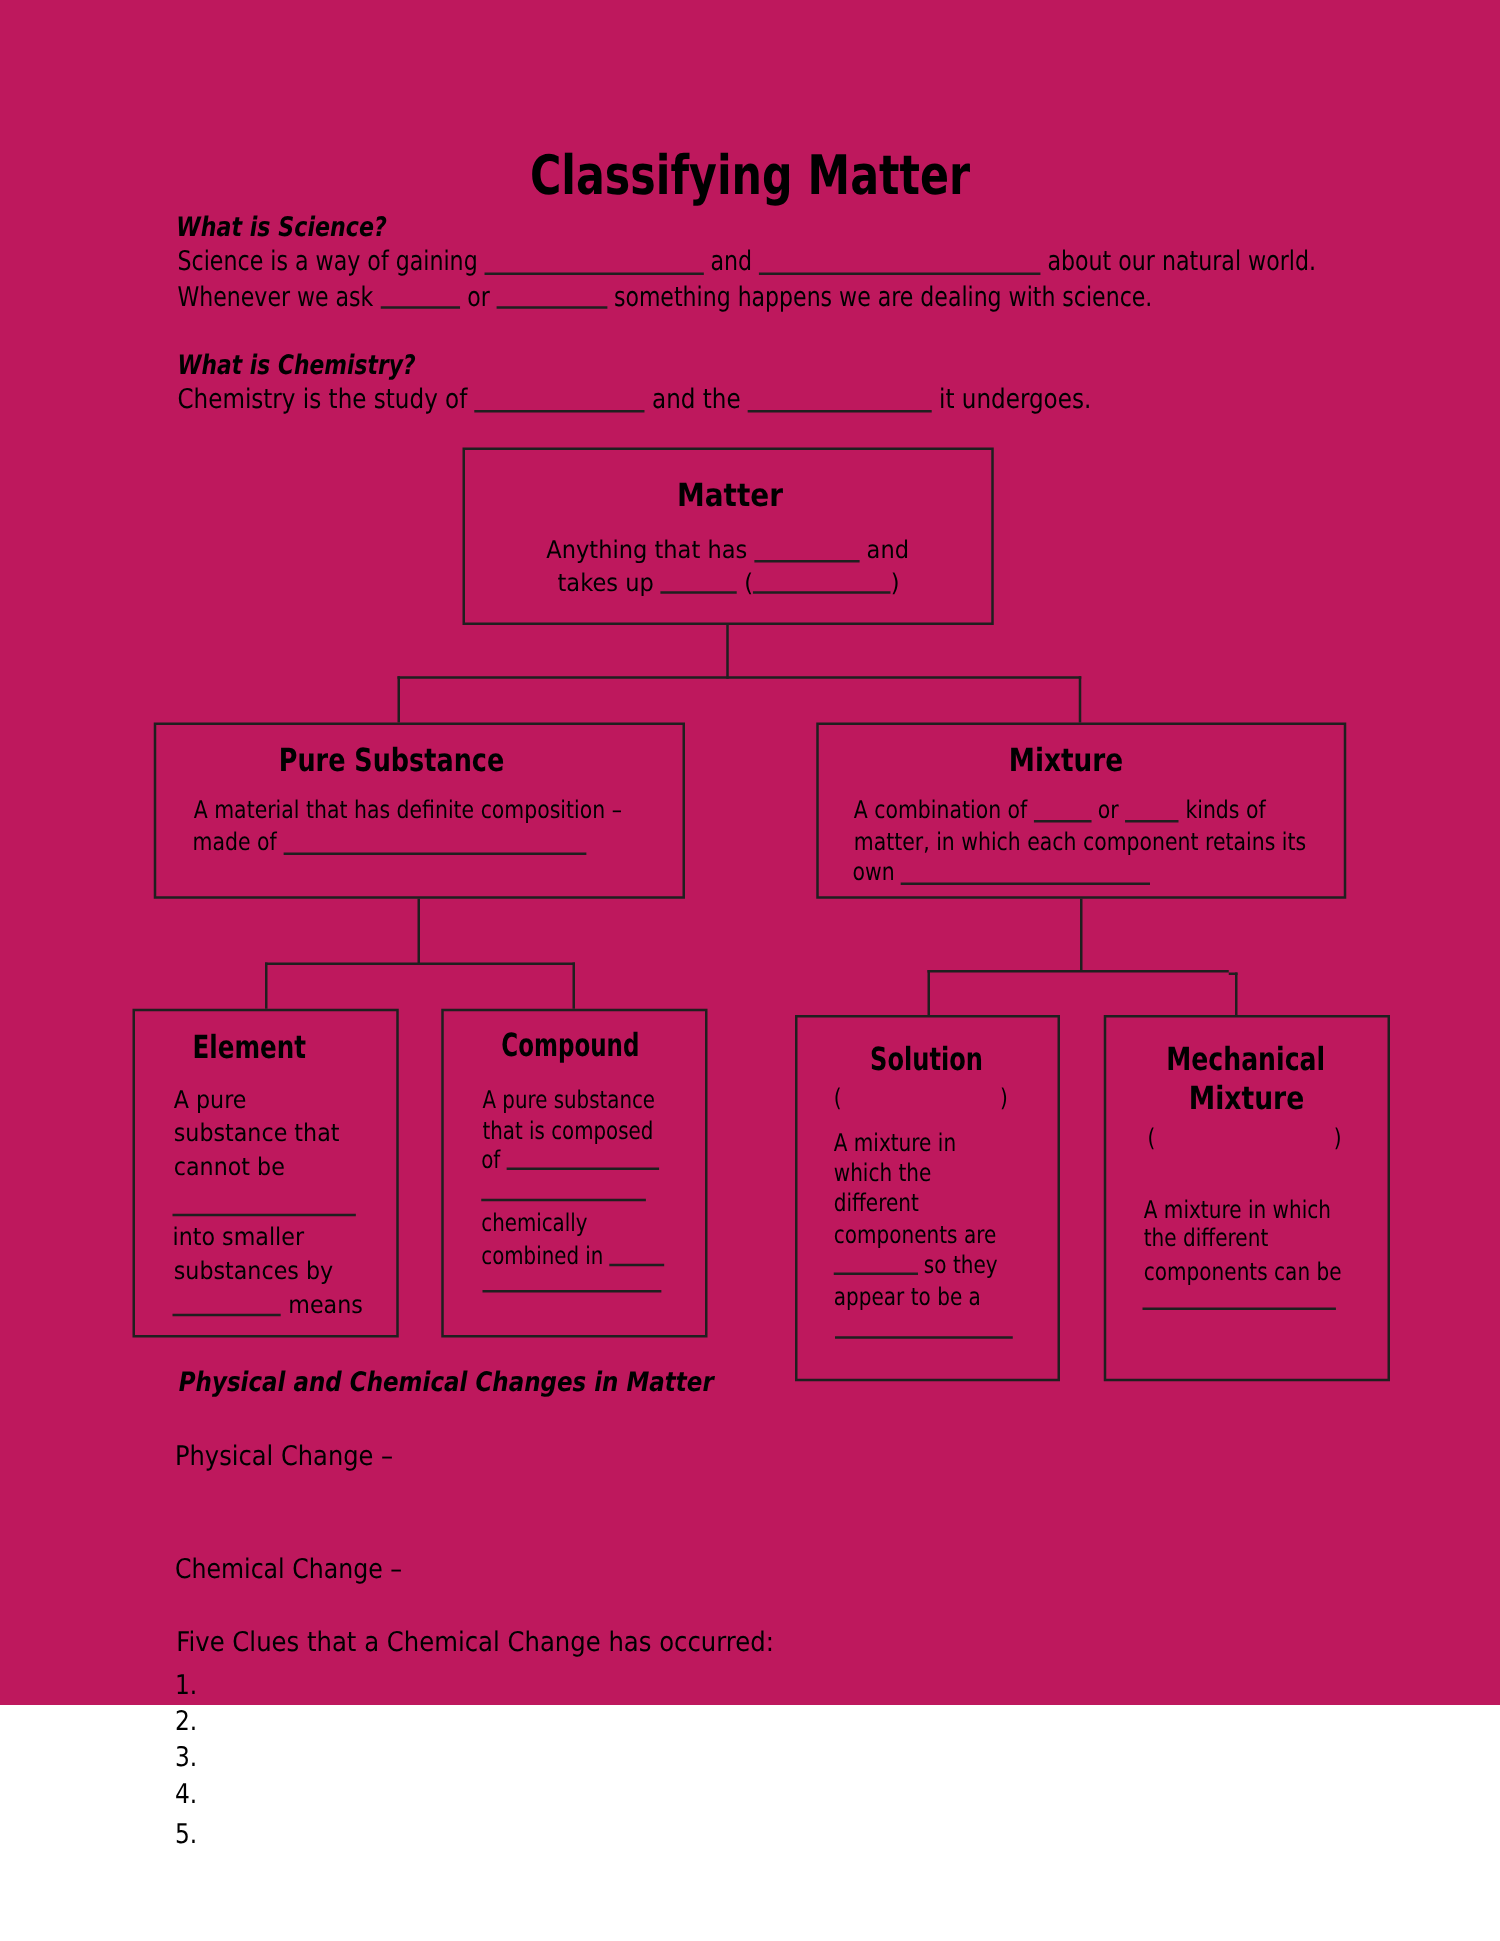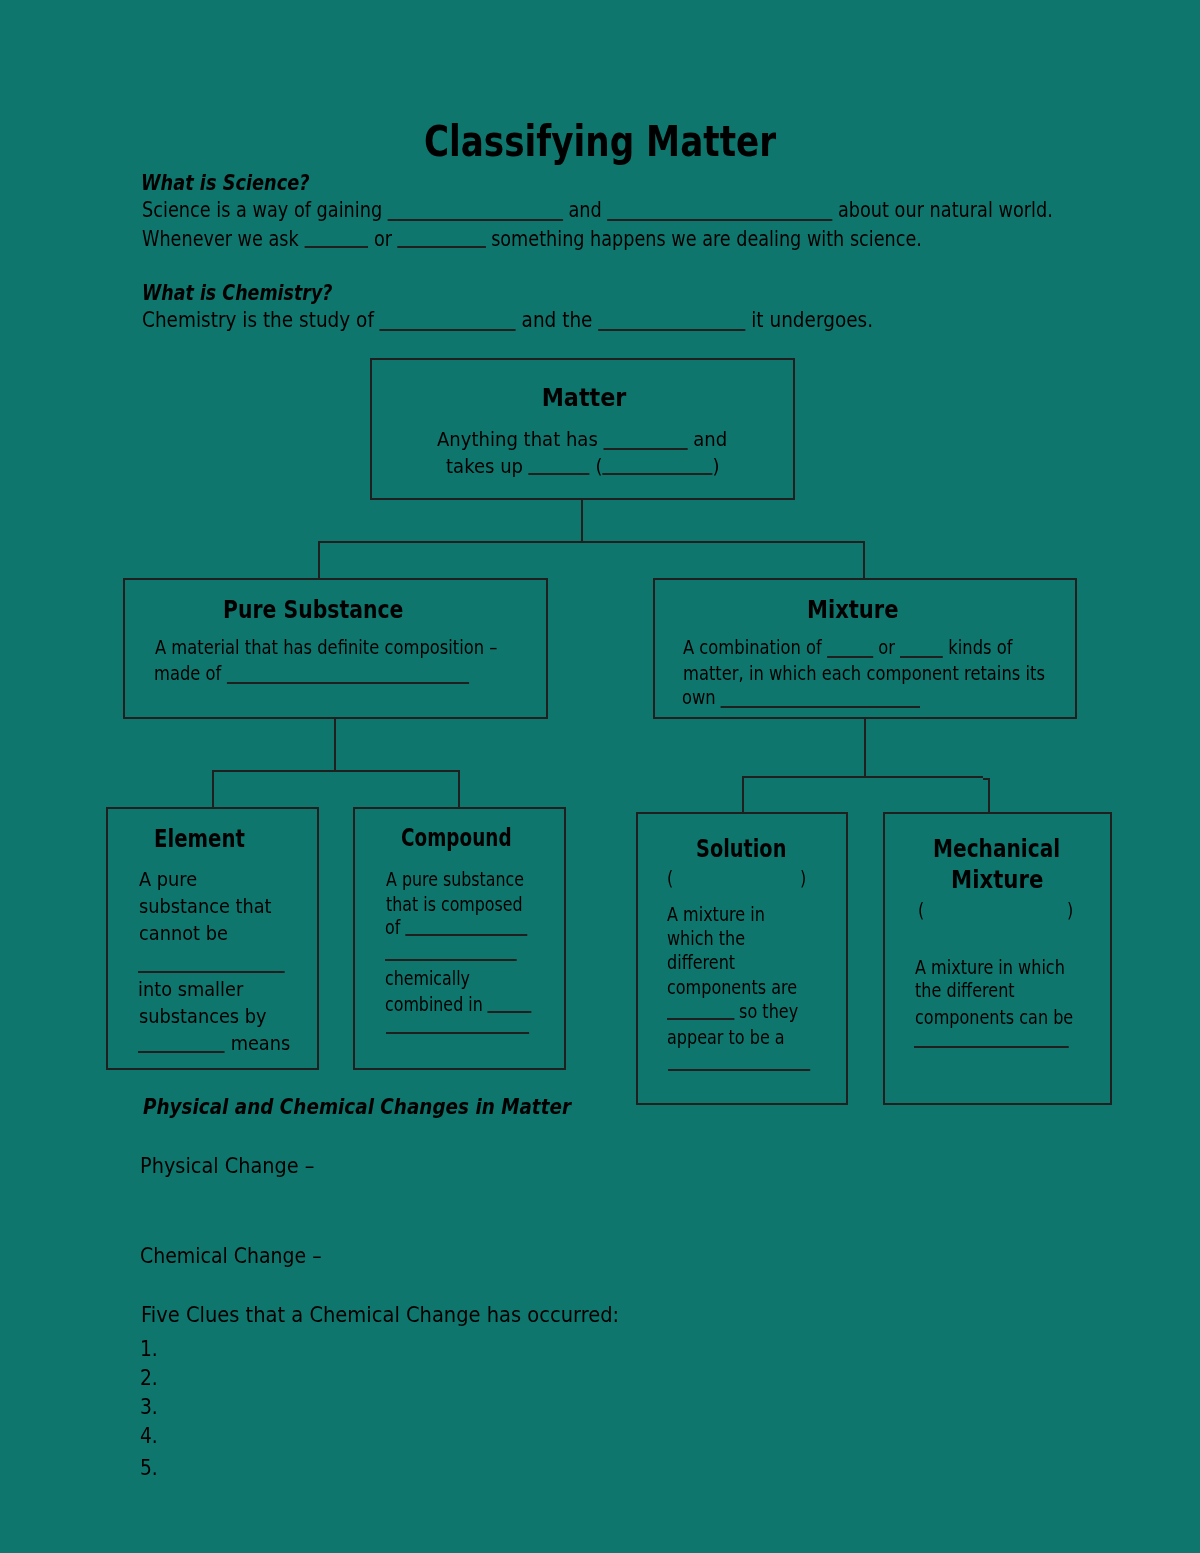--- a/index.html
+++ b/index.html
@@ -1,18 +1,18 @@
 <!DOCTYPE html>
 <html><head>
 <meta charset="utf-8">
 <style>
   html,body{margin:0;padding:0;background:#ffffff;}
   body{width:1200px;height:1553px;position:relative;overflow:hidden;color:#000000;
        font-family:"DejaVu Sans",sans-serif;-webkit-font-smoothing:antialiased;}
-  .page{position:absolute;left:0;top:0;width:1200px;height:1553px;background:#0f766e;}
+  .page{position:absolute;left:0;top:0;width:1200px;height:1364px;background:#be185d;}
   .t{position:absolute;white-space:pre;line-height:1;}
   .bx{position:absolute;border:2px solid #1f1f1f;box-sizing:border-box;background:transparent;}
   .ln{position:absolute;background:#1f1f1f;}
   .bl{display:inline-block;border-bottom:2px solid #1f1f1f;height:0;vertical-align:baseline;position:relative;top:4px;}
 </style>
 </head>
 <body>
 
 <div class="page">
 <div class="t" style="left:599.6px;top:119.582px;font-size:43.5px;transform:translateX(-50%) scaleX(0.787);transform-origin:50% 0;font-weight:bold;">Classifying Matter</div>

